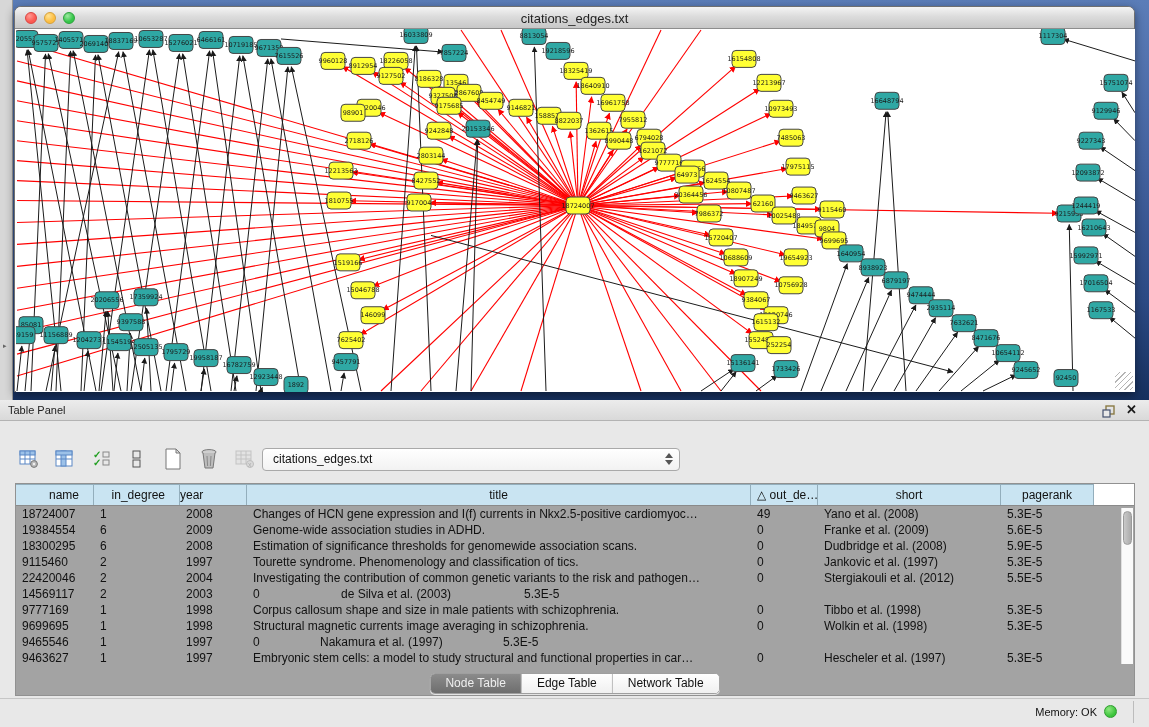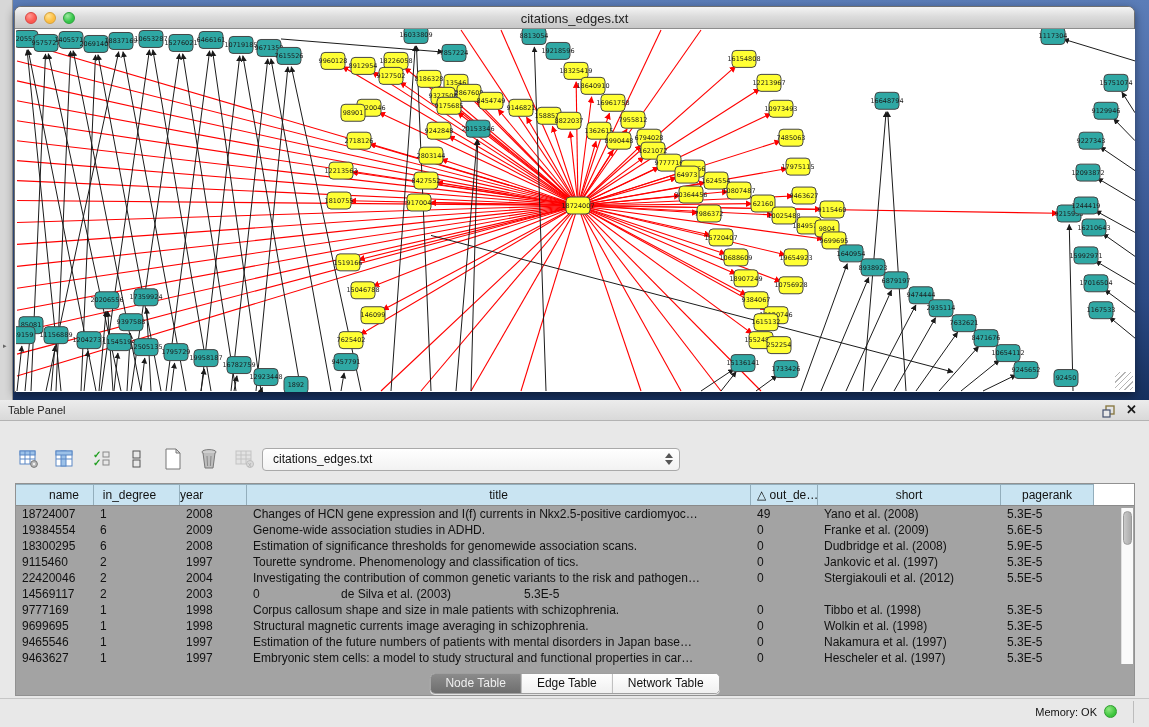--- a/index.html
+++ b/index.html
@@ -831,21 +831,21 @@
       <span>citations_edges.txt</span>
       <span class="arrows">
           <i class="up"></i>
           <i class="dn"></i>
         </span>
     </div>
 
     <div class="tbl">
       <div class="tbl-head" id="tbl-head">
           <div class="th" style="width: 78px; text-align: right; padding-right: 14px;">name</div>
-          <div class="th" style="width: 86px; text-align: center; padding-right: 14px;">in_degree</div>
+          <div class="th" style="width: 86px; text-align: right; padding-right: 14px;">in_degree</div>
           <div class="th" style="width: 67px; text-align: left; padding-right: 14px;">year</div>
           <div class="th" style="width: 504px; text-align: center;">title</div>
           <div class="th" style="width: 67px; text-align: left; padding-left: 6px;">△ out_de…</div>
           <div class="th" style="width: 183px; text-align: center;">short</div>
           <div class="th" style="width: 93px; text-align: center;">pagerank</div>
           <div class="th filler"></div>
         </div>
       <div class="tbl-body" id="tbl-body">
           <div class="tr">
             <div class="td" style="width: 78px;">18724007</div>
@@ -915,21 +915,20 @@
             <div class="td" style="width: 67px;">1998</div>
             <div class="td" style="width: 504px;">Structural magnetic currents image averaging in schizophrenia.</div>
             <div class="td" style="width: 67px;">0</div>
             <div class="td" style="width: 183px;">Wolkin et al. (1998)</div>
             <div class="td" style="width: 93px;">5.3E-5</div>
           </div>
           <div class="tr">
             <div class="td" style="width: 78px;">9465546</div>
             <div class="td" style="width: 86px;">1</div>
             <div class="td" style="width: 67px;">1997</div>
-            <div class="td" style="width: 504px;">Estimation of the future numbers of patients with mental disorders in Japan base…</div>
             <div class="td" style="width: 67px;">0</div>
             <div class="td" style="width: 183px;">Nakamura et al. (1997)</div>
             <div class="td" style="width: 93px;">5.3E-5</div>
           </div>
           <div class="tr">
             <div class="td" style="width: 78px;">9463627</div>
             <div class="td" style="width: 86px;">1</div>
             <div class="td" style="width: 67px;">1997</div>
             <div class="td" style="width: 504px;">Embryonic stem cells: a model to study structural and functional properties in car…</div>
             <div class="td" style="width: 67px;">0</div>

